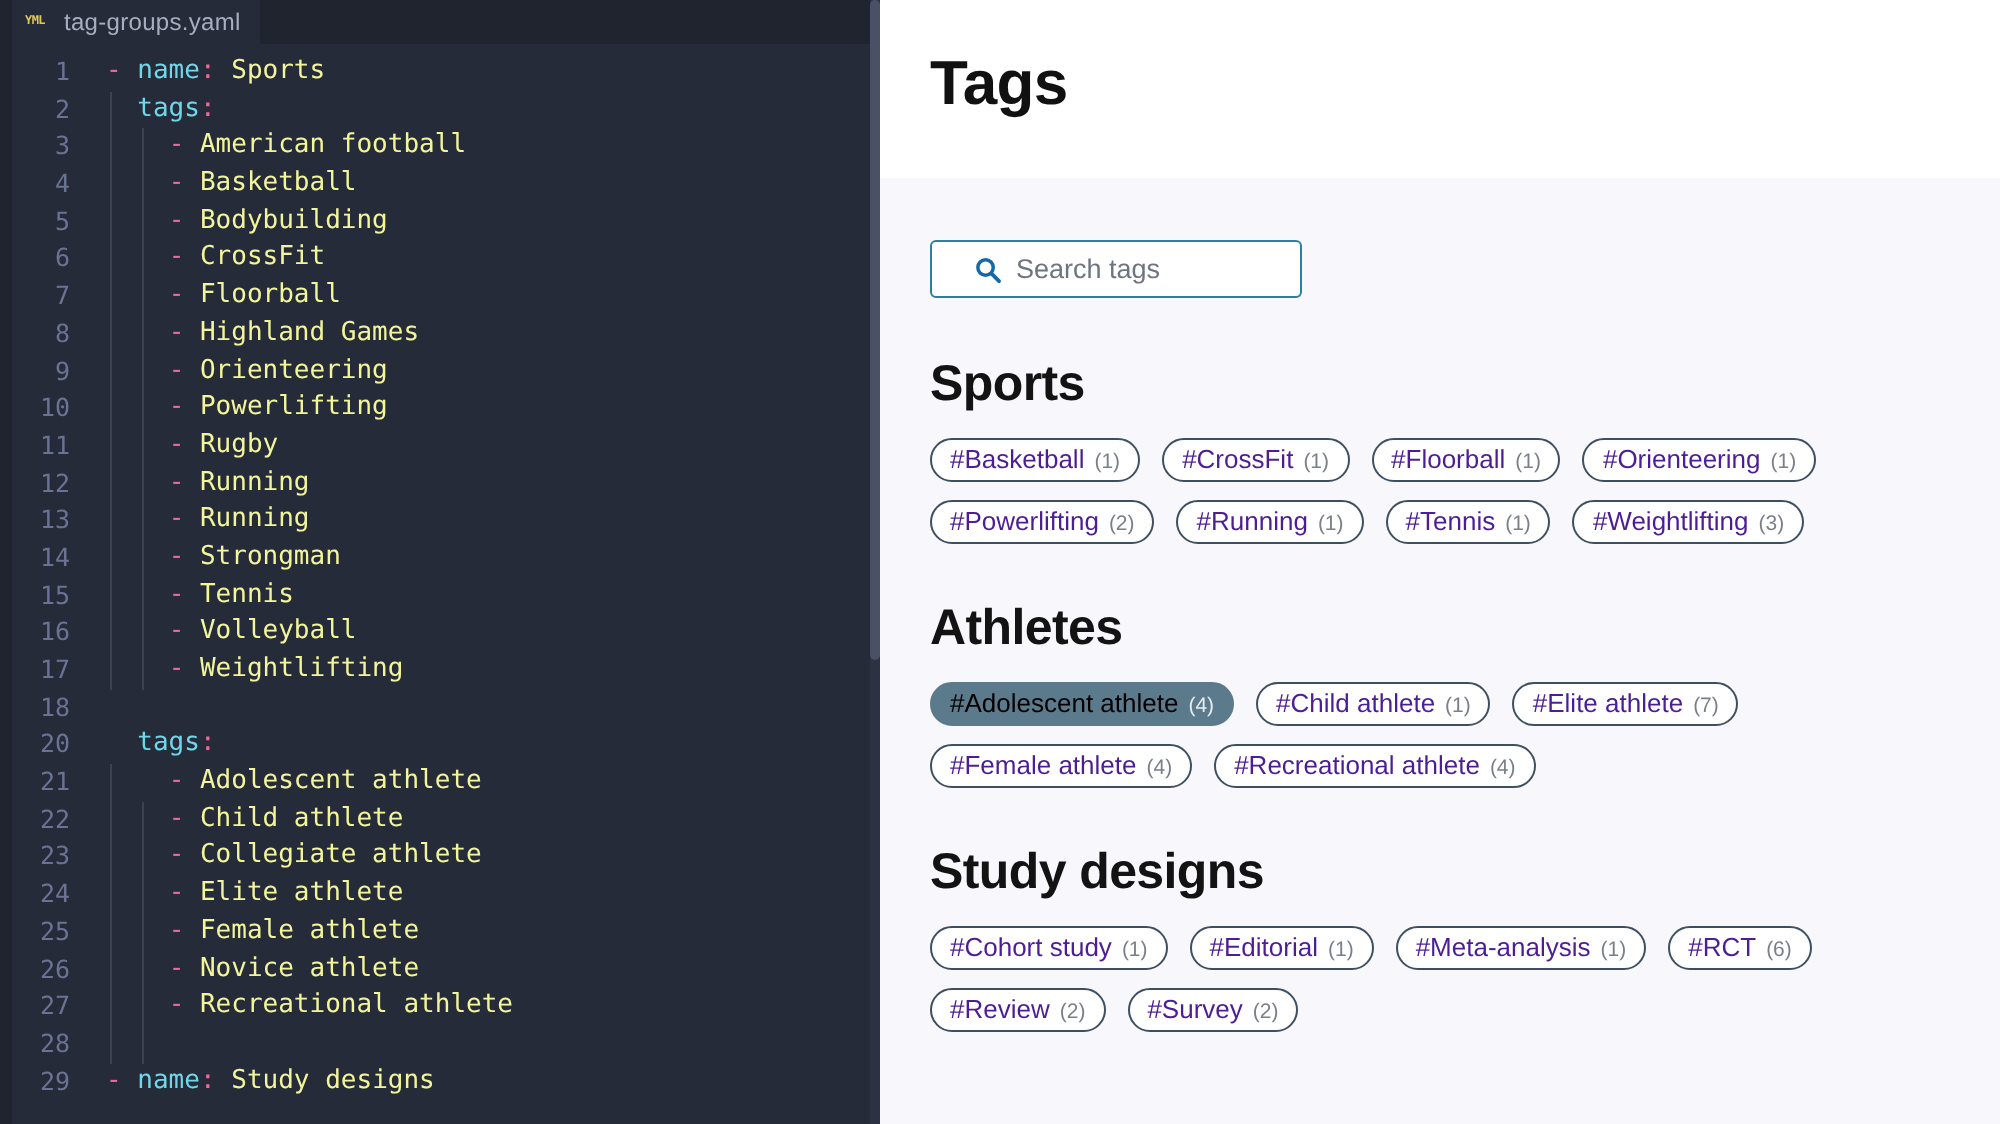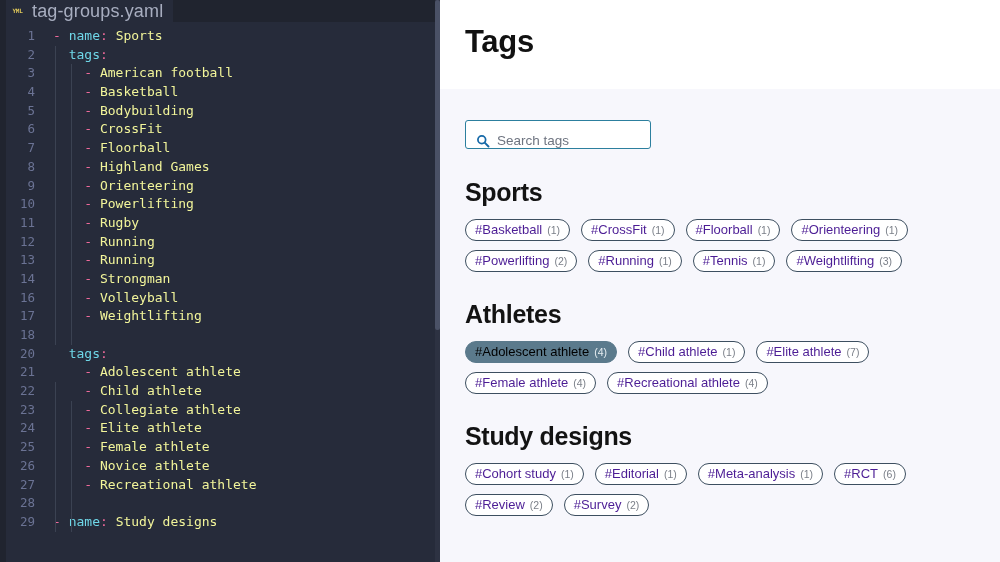--- a/index.html
+++ b/index.html
@@ -64,21 +64,21 @@
     justify-content: center;
     font-family: "DejaVu Sans Mono", monospace;
     font-size: 6px;
     font-weight: bold;
     letter-spacing: -0.3px;
     color: #e0c85a;
     line-height: 1;
   }
   #editor-tab-label {
     font-family: "Liberation Sans", sans-serif;
-    font-size: 18px;
+    font-size: 12px;
     color: #a8aec0;
     letter-spacing: 0.15px;
     white-space: nowrap;
   }
 
   
   #code-area {
     position: relative;
     height: 540px;
     padding-top: 5px;
@@ -169,22 +169,22 @@
 
   
   #search-wrap {
     position: relative;
     width: 186px;
     height: 29px;
     background: #ffffff;
     border: 1px solid #2c7f9e;
     border-radius: 3px;
     display: flex;
-    align-items: flex-end;
-    padding-left: 10px;
+    align-items: center;
+    padding-left: 21px;
     gap: 7px;
   }
   #search-icon { display: flex; align-items: center; }
   #search-input {
     border: none;
     outline: none;
     background: transparent;
     font-family: "Liberation Sans", sans-serif;
     font-size: 13.5px;
     color: #222;
@@ -264,20 +264,21 @@
           <div class="code-line"><span class="ln">5</span><span class="code-text">    <span class="tok-dash">-</span> <span class="tok-val">Bodybuilding</span></span></div>
           <div class="code-line"><span class="ln">6</span><span class="code-text">    <span class="tok-dash">-</span> <span class="tok-val">CrossFit</span></span></div>
           <div class="code-line"><span class="ln">7</span><span class="code-text">    <span class="tok-dash">-</span> <span class="tok-val">Floorball</span></span></div>
           <div class="code-line"><span class="ln">8</span><span class="code-text">    <span class="tok-dash">-</span> <span class="tok-val">Highland Games</span></span></div>
           <div class="code-line"><span class="ln">9</span><span class="code-text">    <span class="tok-dash">-</span> <span class="tok-val">Orienteering</span></span></div>
           <div class="code-line"><span class="ln">10</span><span class="code-text">    <span class="tok-dash">-</span> <span class="tok-val">Powerlifting</span></span></div>
           <div class="code-line"><span class="ln">11</span><span class="code-text">    <span class="tok-dash">-</span> <span class="tok-val">Rugby</span></span></div>
           <div class="code-line"><span class="ln">12</span><span class="code-text">    <span class="tok-dash">-</span> <span class="tok-val">Running</span></span></div>
           <div class="code-line"><span class="ln">13</span><span class="code-text">    <span class="tok-dash">-</span> <span class="tok-val">Running</span></span></div>
           <div class="code-line"><span class="ln">14</span><span class="code-text">    <span class="tok-dash">-</span> <span class="tok-val">Strongman</span></span></div>
+          <div class="code-line"><span class="ln">15</span><span class="code-text">    <span class="tok-dash">-</span> <span class="tok-val">Tennis</span></span></div>
           <div class="code-line"><span class="ln">16</span><span class="code-text">    <span class="tok-dash">-</span> <span class="tok-val">Volleyball</span></span></div>
           <div class="code-line"><span class="ln">17</span><span class="code-text">    <span class="tok-dash">-</span> <span class="tok-val">Weightlifting</span></span></div>
           <div class="code-line"><span class="ln">18</span><span class="code-text"></span></div>
           <div class="code-line"><span class="ln">20</span><span class="code-text">  <span class="tok-key">tags</span><span class="tok-colon">:</span></span></div>
           <div class="code-line"><span class="ln">21</span><span class="code-text">    <span class="tok-dash">-</span> <span class="tok-val">Adolescent athlete</span></span></div>
           <div class="code-line"><span class="ln">22</span><span class="code-text">    <span class="tok-dash">-</span> <span class="tok-val">Child athlete</span></span></div>
           <div class="code-line"><span class="ln">23</span><span class="code-text">    <span class="tok-dash">-</span> <span class="tok-val">Collegiate athlete</span></span></div>
           <div class="code-line"><span class="ln">24</span><span class="code-text">    <span class="tok-dash">-</span> <span class="tok-val">Elite athlete</span></span></div>
           <div class="code-line"><span class="ln">25</span><span class="code-text">    <span class="tok-dash">-</span> <span class="tok-val">Female athlete</span></span></div>
           <div class="code-line"><span class="ln">26</span><span class="code-text">    <span class="tok-dash">-</span> <span class="tok-val">Novice athlete</span></span></div>

